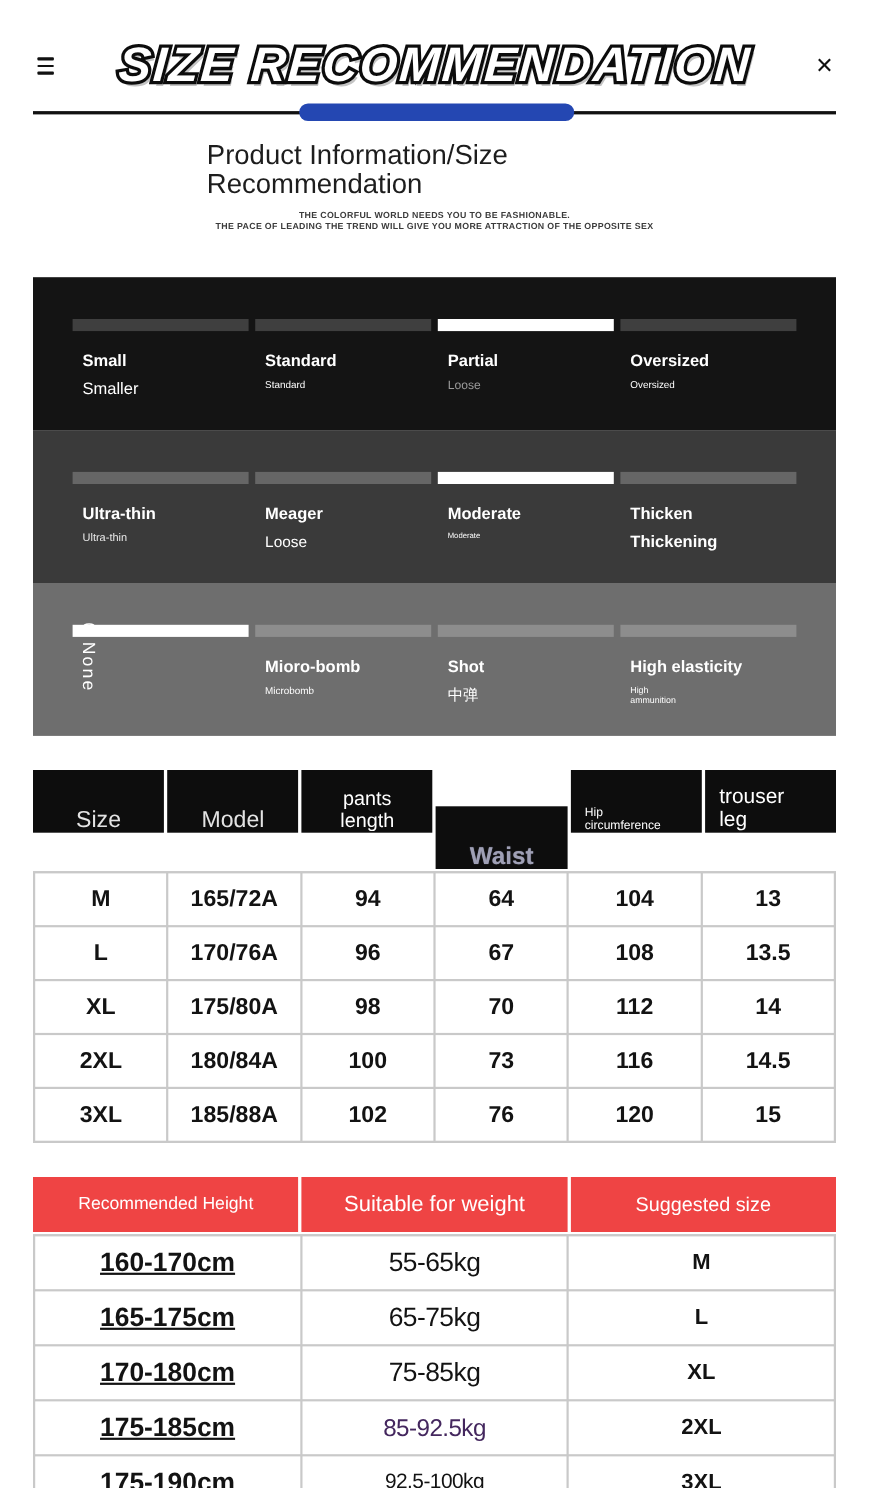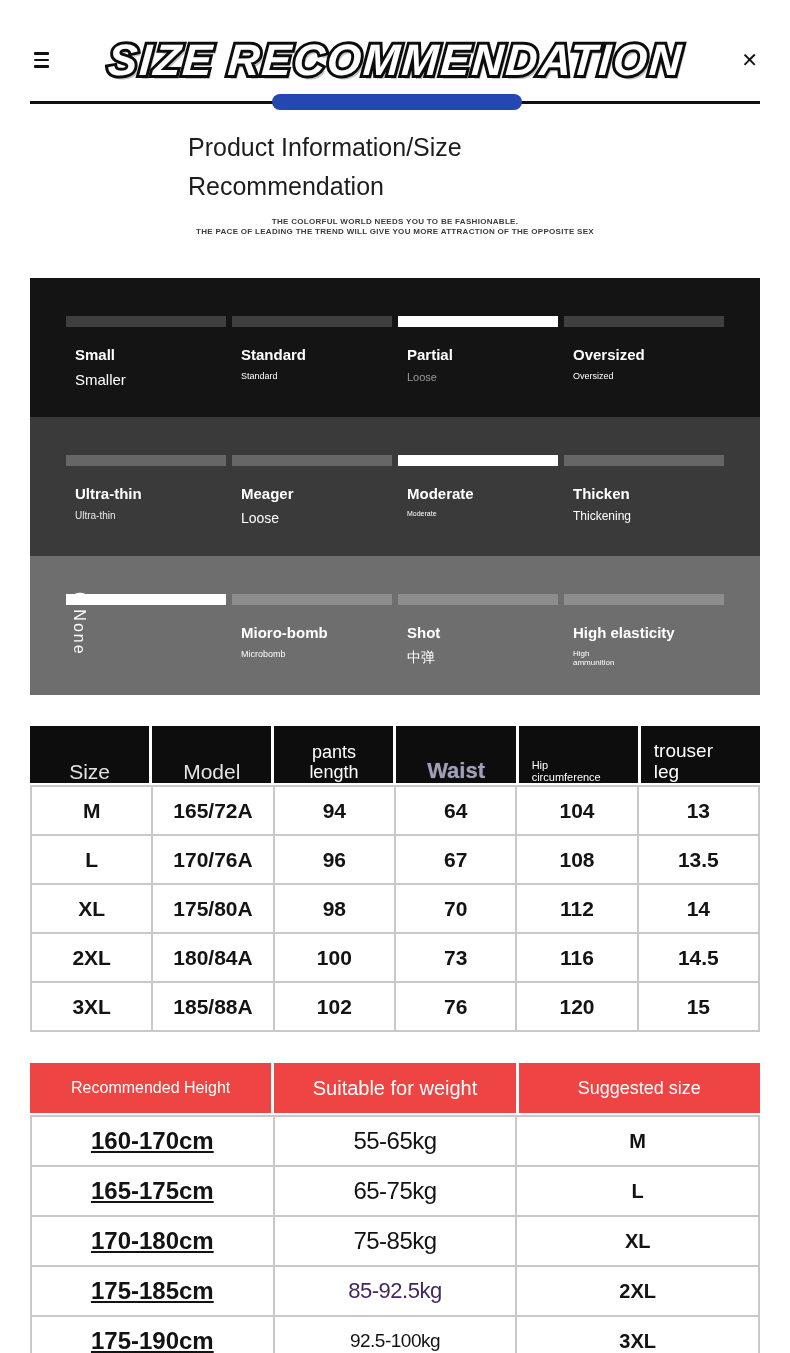--- a/index.html
+++ b/index.html
@@ -22,21 +22,21 @@
     text-shadow:3px 4px 0 #c4c4c4;color:#0c0c0c;}
   .title-fill{position:relative;color:#fff;}
   .close-btn{font-size:20px;color:#111;cursor:pointer;margin-right:2px;line-height:1;}
 
   
   .progress{position:relative;height:18px;margin-top:8px;}
   .progress .line{position:absolute;left:0;right:0;top:7px;height:2.5px;background:#111;}
   .progress .pill{position:absolute;left:242px;top:0;width:250px;height:16px;border-radius:8px;background:var(--accent);}
 
   
-  .intro-heading{margin:16px 0 0 158px;width:340px;font-size:25px;line-height:39px;color:#1d1d1d;font-weight:500;}
+  .intro-heading{margin:16px 0 0 158px;width:340px;font-size:25px;line-height:26px;color:#1d1d1d;font-weight:500;}
   .tagline{margin-top:11px;text-align:center;font-size:8px;font-weight:bold;color:#3c3c3c;letter-spacing:.3px;line-height:9.5px;}
 
   
   .panels{margin-top:42px;}
   .panel{height:139px;position:relative;}
   .p1{background:var(--p1bg);} .p2{background:var(--p2bg);} .p3{background:var(--p3bg);}
   .bar{display:flex;gap:6px;margin:0 36px;padding-top:38px;}
   .bar .seg{flex:1;height:11px;}
   .p1 .seg{background:var(--p1seg);} .p2 .seg{background:var(--p2seg);} .p3 .seg{background:var(--p3seg);}
   .seg.active{background:#fff;}
@@ -44,35 +44,35 @@
   .labels .col{flex:1;padding-left:9px;}
   .labels .ttl{display:block;color:#fff;font-weight:bold;font-size:15px;line-height:18px;}
   .labels .sub{display:block;color:#fff;margin-top:7px;line-height:1.15;}
   .p1 .col:nth-child(1) .sub{font-size:15px;}
   .p1 .col:nth-child(2) .sub{font-size:9px;}
   .p1 .col:nth-child(3) .sub{font-size:11px;color:#9a9a9a;}
   .p1 .col:nth-child(4) .sub{font-size:9px;max-width:46px;}
   .p2 .col:nth-child(1) .sub{font-size:10px;max-width:42px;color:#e8e8e8;}
   .p2 .col:nth-child(2) .sub{font-size:14px;}
   .p2 .col:nth-child(3) .sub{font-size:7px;}
-  .p2 .col:nth-child(4) .sub{font-size:12px;max-width:48px;}
+  .p2 .col:nth-child(4) .sub{font-size:15px;max-width:48px;font-weight:bold;}
   .p3 .col:nth-child(2) .sub{font-size:9px;max-width:54px;}
   .p3 .col:nth-child(3) .sub{font-size:14px;}
   .p3 .col:nth-child(4) .sub{font-size:8px;max-width:56px;}
   .side-label{position:absolute;left:40px;top:36px;writing-mode:vertical-rl;color:#fff;
     font-size:16px;letter-spacing:2px;}
 
   
   .t1{margin-top:31px;}
   .t1-head{display:grid;grid-template-columns:repeat(6,1fr);gap:3px;}
   .t1-head .hc{background:#0d0d0d;height:57px;display:flex;align-items:flex-end;justify-content:center;
     color:#fff;text-align:center;line-height:1.1;}
   .t1-head .hc:nth-child(1),.t1-head .hc:nth-child(2){font-size:21px;color:#e3e3e3;font-weight:400;}
   .t1-head .hc:nth-child(3){font-size:18px;padding:0 26px;}
-  .t1-head .hc:nth-child(4){font-size:22px;font-weight:bold;color:#9fa0b5;text-shadow:0 0 1px #6d6d85;}
+  .t1-head .hc:nth-child(4){font-size:22px;font-weight:bold;color:#9fa0b5;text-shadow:0 0 1px #6d6d85;margin-top:33px;}
   .t1-head .hc:nth-child(5){font-size:11px;justify-content:flex-start;padding-left:13px;text-align:left;}
   .t1-head .hc:nth-child(5) span{max-width:78px;}
   .t1-head .hc:nth-child(6){font-size:19px;justify-content:flex-start;padding-left:13px;text-align:left;}
   .t1-head .hc:nth-child(6) span{max-width:70px;}
   .t-body{display:grid;background:var(--grid);gap:2px;border:2px solid var(--grid);margin-top:2px;}
   .t1 .t-body{grid-template-columns:repeat(6,1fr);}
   .t-body .bc{background:#fff;display:flex;align-items:center;justify-content:center;
     font-weight:bold;font-size:21px;color:#131313;}
   .t1 .bc{height:47px;}
 

